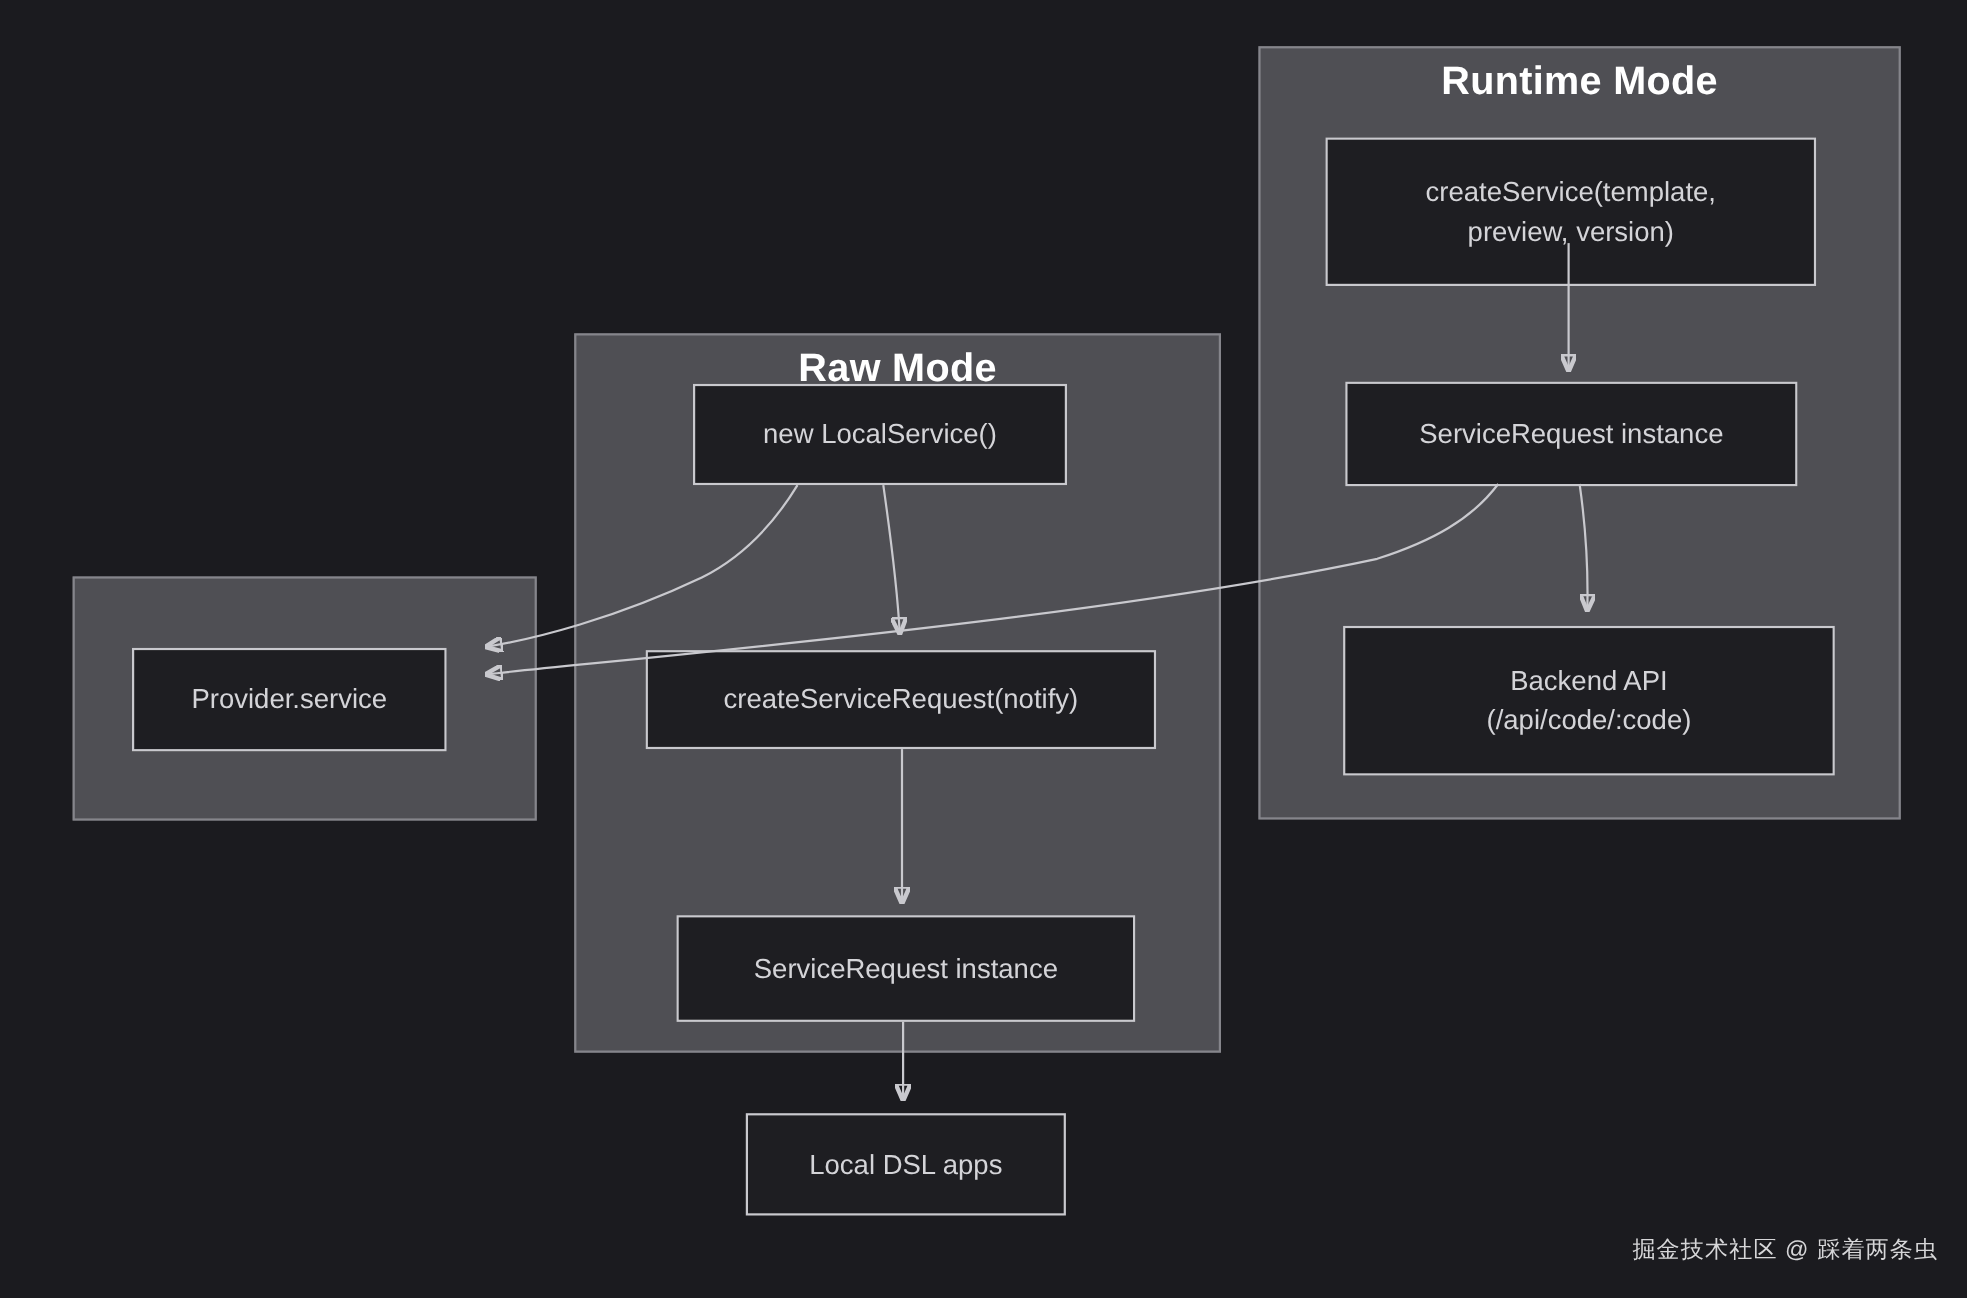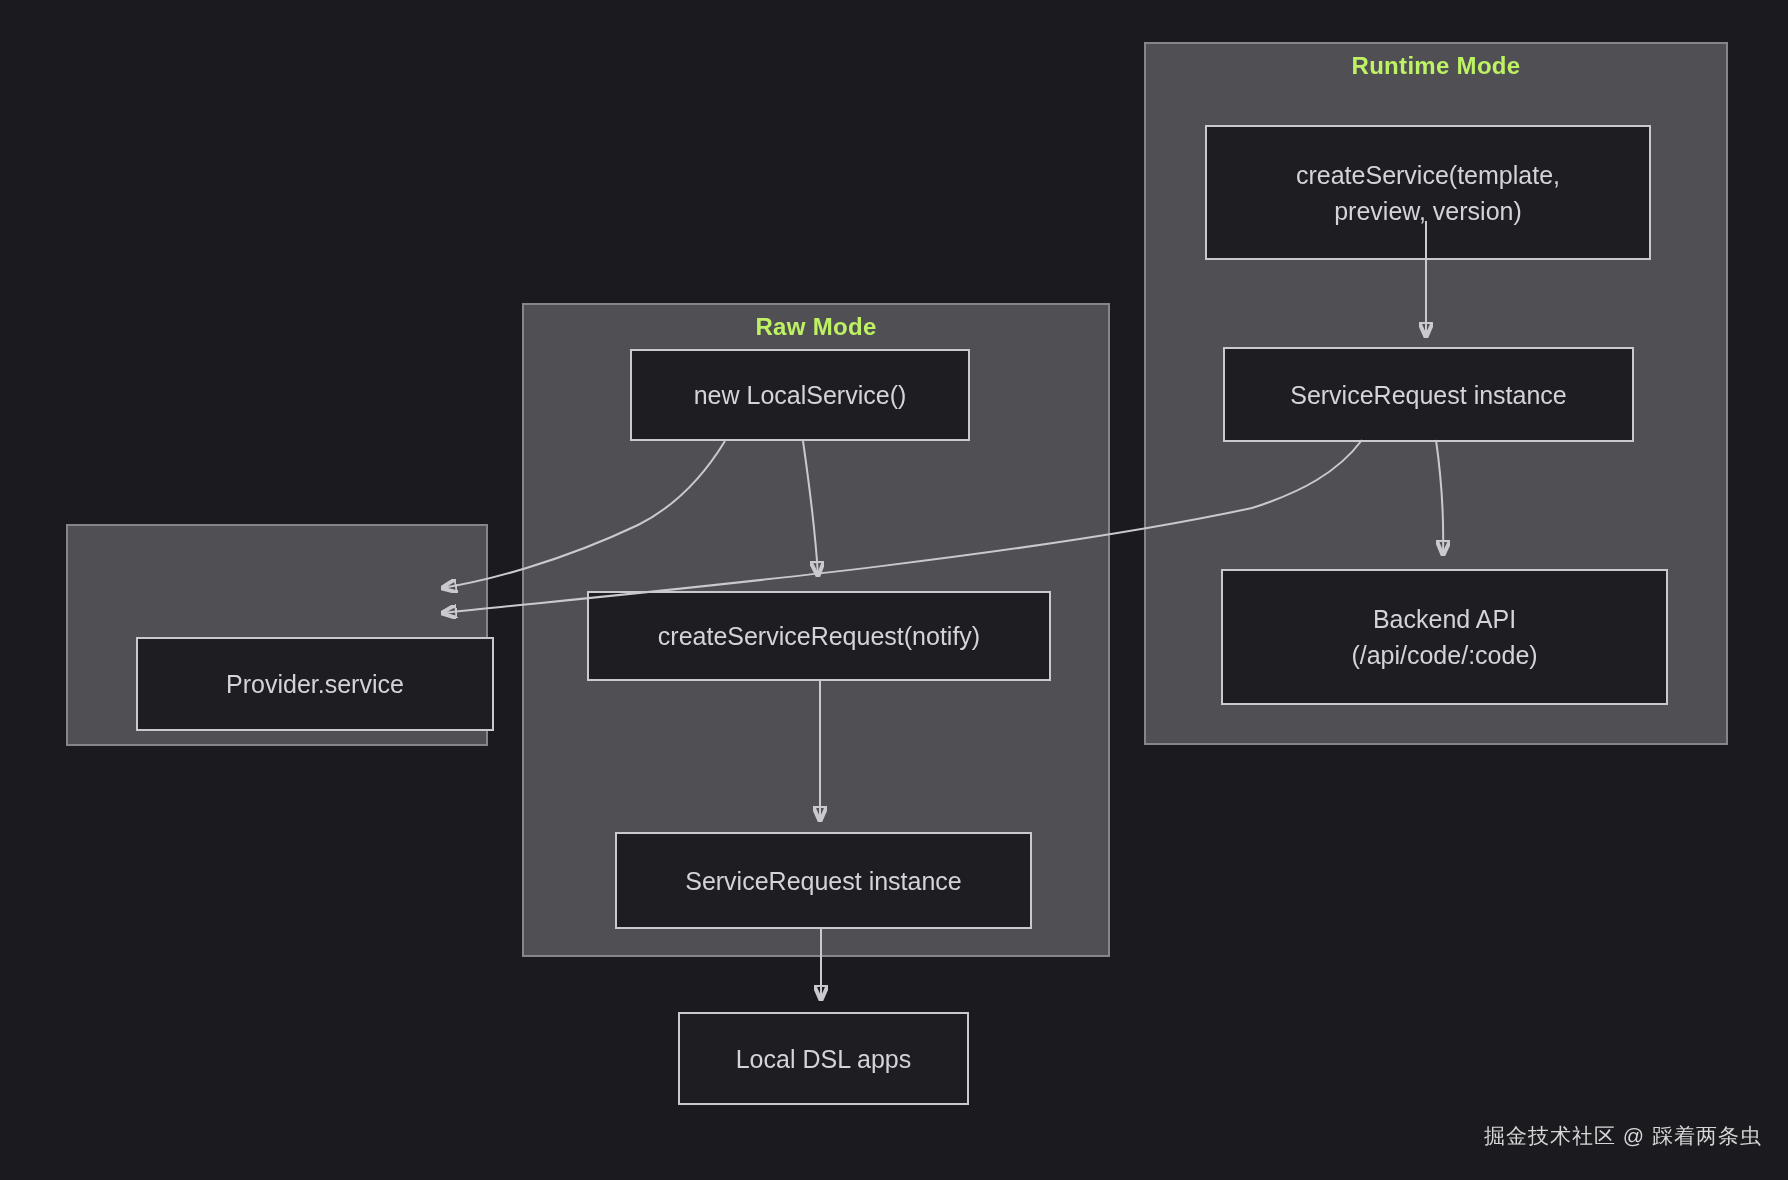--- a/index.html
+++ b/index.html
@@ -20,23 +20,23 @@
     background: #4f4f54;
     border: 2px solid #85858b;
     box-sizing: border-box;
   }
   .panel-title {
     position: absolute;
     top: 8px;
     left: 0;
     width: 100%;
     text-align: center;
-    font-size: 24px;
+    font-size: 36px;
     font-weight: 600;
-    color: #bef264;
+    color: #ffffff;
     letter-spacing: 0.3px;
   }
   .node {
     position: absolute;
     background: #1e1e22;
     border: 2px solid #c9c9ce;
     box-sizing: border-box;
     display: flex;
     flex-direction: column;
     align-items: center;
@@ -67,21 +67,21 @@
     color: #d6d6d8;
     letter-spacing: 1px;
   }
 </style>
 </head>
 <body>
 
 <div class="canvas">
 
   <div class="panel" style="left:66px; top:524px; width:422px; height:222px;">
-    <div class="node" style="left:68px; top:63px; width:358px; height:94px;margin-top:48px;">
+    <div class="node" style="left:52px; top:63px; width:286px; height:94px;">
       <div>Provider.service</div>
     </div>
   </div>
 
   <div class="panel" style="left:522px; top:303px; width:588px; height:654px;">
     <div class="panel-title">Raw Mode</div>
     <div class="node" style="left:106px; top:44px; width:340px; height:92px;">
       <div>new LocalService()</div>
     </div>
     <div class="node" style="left:63px; top:286px; width:464px; height:90px;">

